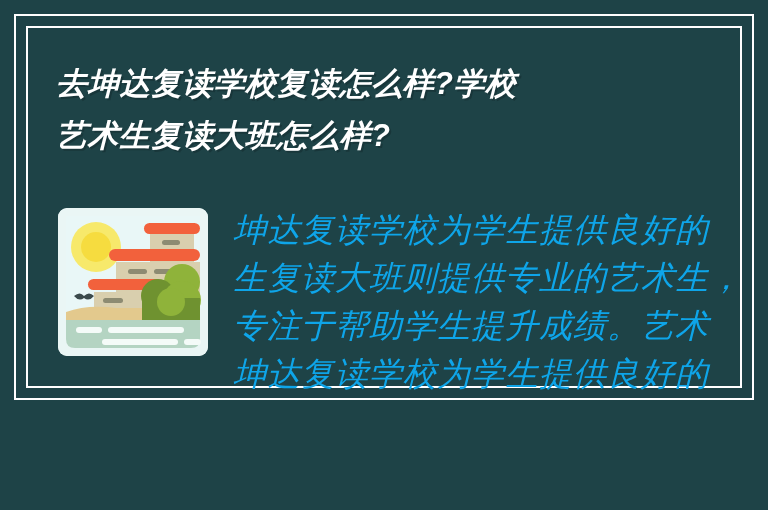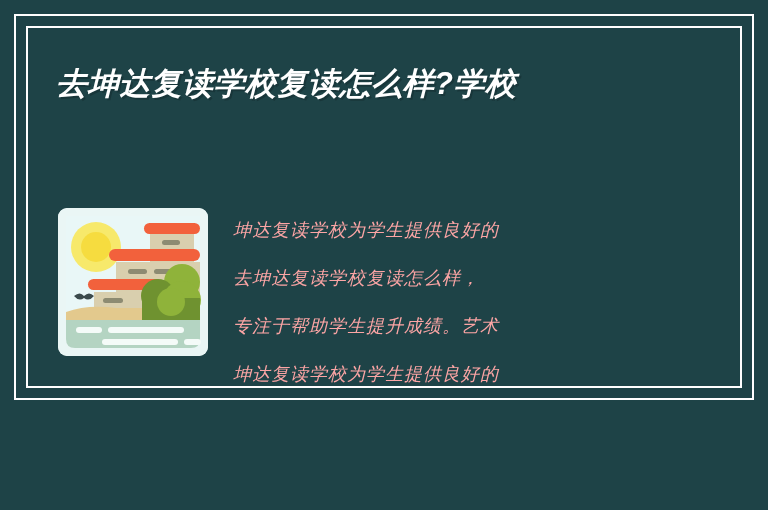--- a/index.html
+++ b/index.html
@@ -87,39 +87,40 @@
 
   
   .paragraph {
     position: absolute;
     left: 233px;
     top: 6px;
     width: 430px;
   }
   .para-line {
     display: block;
-    color: #fca5a5;
+    color: #0ea5e9;
     font-family: "DejaVu Serif", "Liberation Serif", serif;
-    font-size: 18px;
+    font-size: 33px;
     font-style: italic;
     line-height: 48px;
     letter-spacing: 1px;
     white-space: nowrap;
   }
 </style>
 </head>
 <body>
 
 <div id="poster">
 
   <div class="frame-outer"></div>
   <div class="frame-inner"></div>
 
   <div class="title-block">
     <span class="title-line">去坤达复读学校复读怎么样?学校</span>
+    <span class="title-line">艺术生复读大班怎么样?</span>
   </div>
 
   <div class="content-row">
 
     <div class="illustration">
       <svg class="ill-svg" viewBox="0 0 150 148" xmlns="http://www.w3.org/2000/svg">
 
         <rect x="0" y="0" width="150" height="148" rx="9" fill="#eaf6f5"></rect>
 
         <rect x="8" y="8" width="134" height="106" fill="#e9f7f7"></rect>
@@ -154,19 +155,19 @@
 
         <rect x="18" y="119" width="26" height="6" rx="3" fill="#f4fbf8"></rect>
         <rect x="50" y="119" width="76" height="6" rx="3" fill="#f4fbf8"></rect>
         <rect x="44" y="131" width="76" height="6" rx="3" fill="#f4fbf8"></rect>
         <rect x="126" y="131" width="17" height="6" rx="3" fill="#f4fbf8"></rect>
       </svg>
     </div>
 
     <div class="paragraph">
       <span class="para-line">坤达复读学校为学生提供良好的</span>
-      <span class="para-line">去坤达复读学校复读怎么样，</span>
+      <span class="para-line">生复读大班则提供专业的艺术生，</span>
       <span class="para-line">专注于帮助学生提升成绩。艺术</span>
       <span class="para-line">坤达复读学校为学生提供良好的</span>
     </div>
 
   </div>
 </div>
 
 </body></html>

